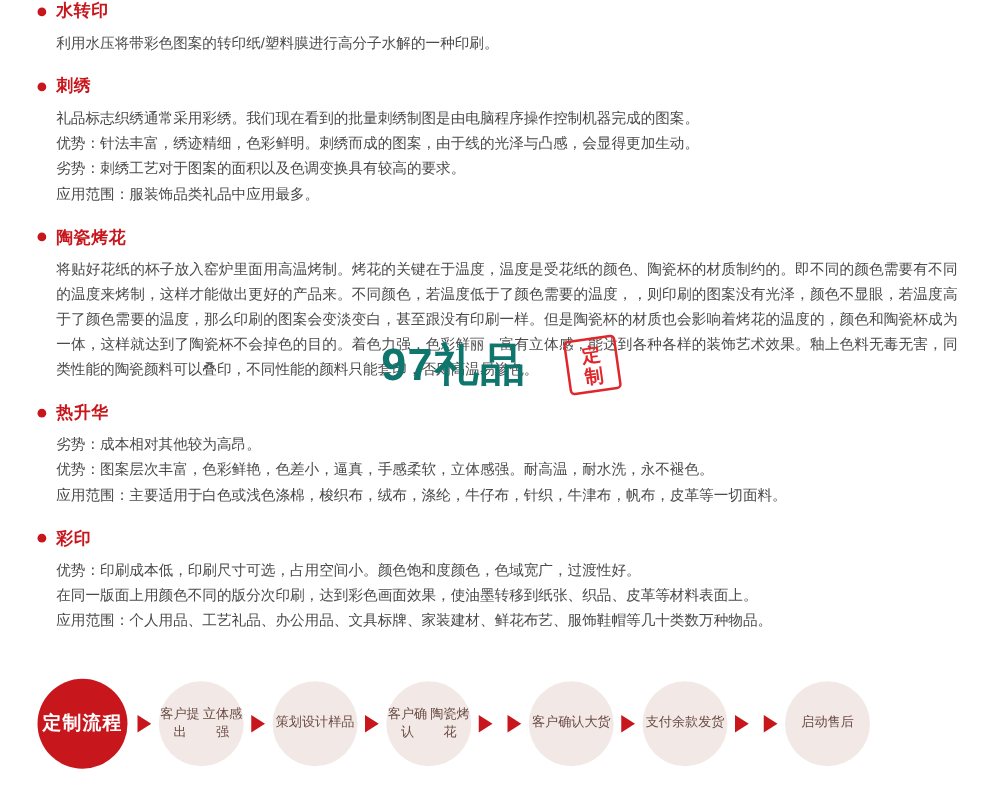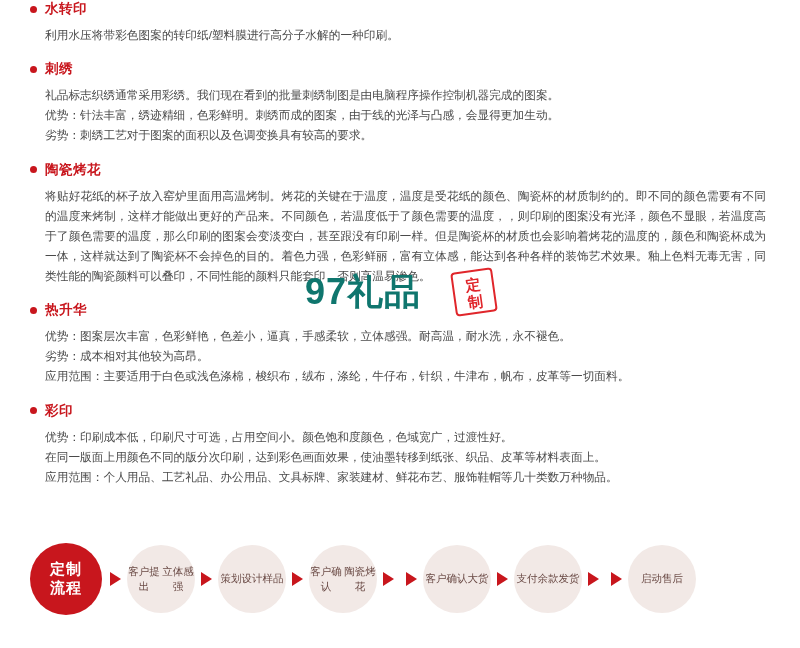--- a/index.html
+++ b/index.html
@@ -104,21 +104,21 @@
     display: flex;
     align-items: center;
   }
   .flow-badge {
     width: 72px;
     height: 72px;
     border-radius: 50%;
     background: #c8161d;
     color: #fff;
     display: flex;
-    flex-direction: column;
+    flex-direction: row;
     align-items: center;
     justify-content: center;
     font-size: 15px;
     font-weight: bold;
     line-height: 1.25;
     flex: none;
     letter-spacing: 1px;
   }
   .flow-step {
     width: 68px;
@@ -163,41 +163,42 @@
 
   <div class="section">
     <div class="sec-head">
       <span class="bullet"></span>
       <span class="sec-title">刺绣</span>
     </div>
     <div class="sec-body">
       <p>礼品标志织绣通常采用彩绣。我们现在看到的批量刺绣制图是由电脑程序操作控制机器完成的图案。</p>
       <p>优势：针法丰富，绣迹精细，色彩鲜明。刺绣而成的图案，由于线的光泽与凸感，会显得更加生动。</p>
       <p>劣势：刺绣工艺对于图案的面积以及色调变换具有较高的要求。</p>
+      <p>应用范围：服装饰品类礼品中应用最多。</p>
     </div>
   </div>
 
   <div class="section">
     <div class="sec-head">
       <span class="bullet"></span>
       <span class="sec-title">陶瓷烤花</span>
     </div>
     <div class="sec-body">
       <p>将贴好花纸的杯子放入窑炉里面用高温烤制。烤花的关键在于温度，温度是受花纸的颜色、陶瓷杯的材质制约的。即不同的颜色需要有不同的温度来烤制，这样才能做出更好的产品来。不同颜色，若温度低于了颜色需要的温度，，则印刷的图案没有光泽，颜色不显眼，若温度高于了颜色需要的温度，那么印刷的图案会变淡变白，甚至跟没有印刷一样。但是陶瓷杯的材质也会影响着烤花的温度的，颜色和陶瓷杯成为一体，这样就达到了陶瓷杯不会掉色的目的。着色力强，色彩鲜丽，富有立体感，能达到各种各样的装饰艺术效果。釉上色料无毒无害，同类性能的陶瓷颜料可以叠印，不同性能的颜料只能套印，否则高温易渗色。</p>
     </div>
   </div>
 
   <div class="section">
     <div class="sec-head">
       <span class="bullet"></span>
       <span class="sec-title">热升华</span>
     </div>
     <div class="sec-body">
+      <p>劣势：成本相对其他较为高昂。</p>
       <p>优势：图案层次丰富，色彩鲜艳，色差小，逼真，手感柔软，立体感强。耐高温，耐水洗，永不褪色。</p>
-      <p>劣势：成本相对其他较为高昂。</p>
       <p>应用范围：主要适用于白色或浅色涤棉，梭织布，绒布，涤纶，牛仔布，针织，牛津布，帆布，皮革等一切面料。</p>
     </div>
   </div>
 
   <div class="section">
     <div class="sec-head">
       <span class="bullet"></span>
       <span class="sec-title">彩印</span>
     </div>
     <div class="sec-body">

